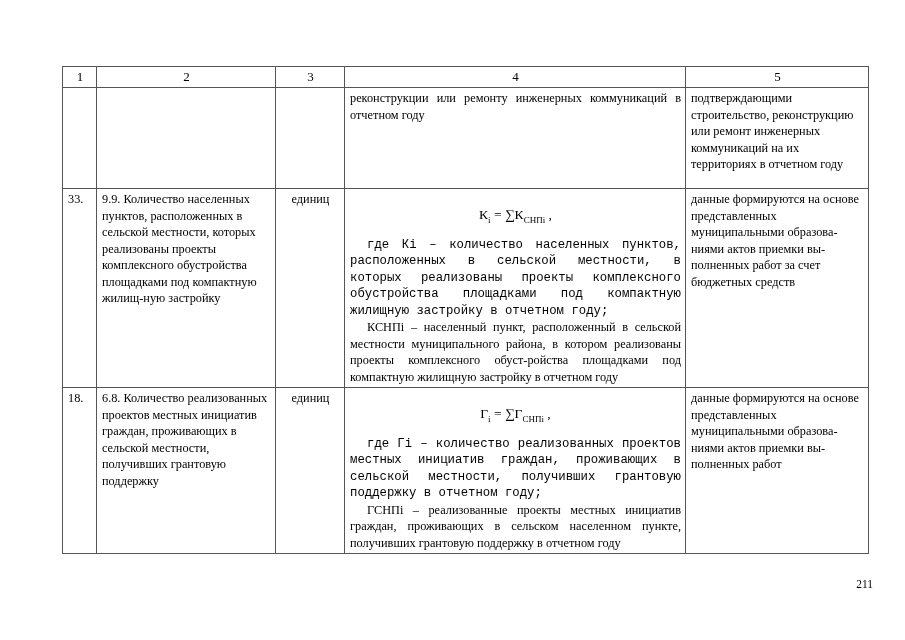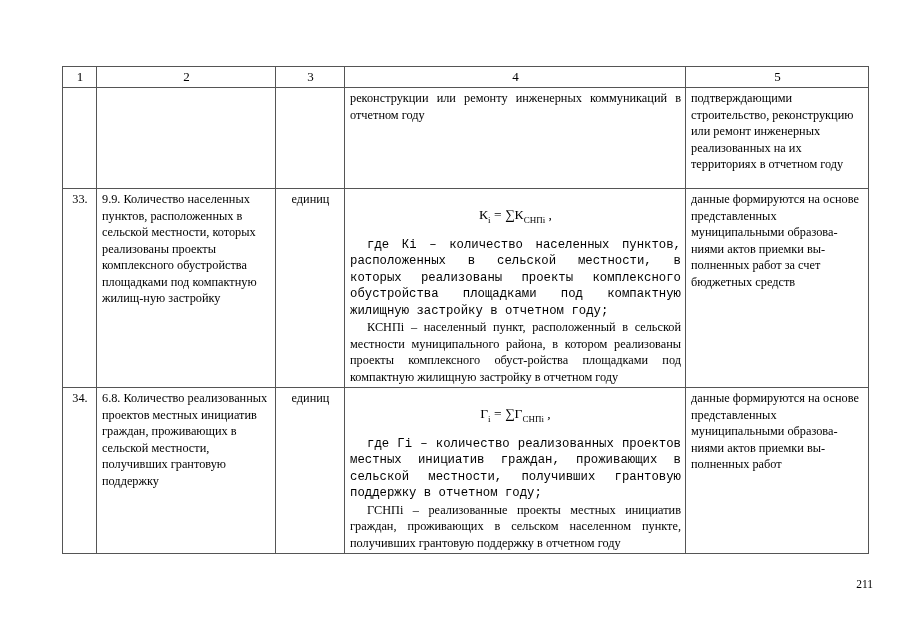--- a/index.html
+++ b/index.html
@@ -43,21 +43,21 @@
 
   tr.header-row td {
     text-align: center;
     vertical-align: middle;
     height: 18px;
     padding-top: 1px;
     padding-bottom: 1px;
     font-size: 13px;
   }
   td.c-num {
-    text-align: center;
+    text-align: left;
     padding-left: 6px;
   }
   td.c-unit {
     text-align: center;
   }
   td.c-formula {
     padding-left: 7px;
     padding-right: 7px;
   }
   .formula-line {
@@ -120,41 +120,41 @@
         <td>5</td>
       </tr>
 
       <tr>
         <td class="c-num blank-row-cell"></td>
         <td></td>
         <td class="c-unit"></td>
         <td class="c-formula">
           <p class="just">реконструкции или ремонту инженерных коммуникаций в отчетном году</p>
         </td>
-        <td>подтверждающими строительство, реконструкцию или ремонт инженерных реализованных на их территориях в отчетном году</td>
+        <td>подтверждающими строительство, реконструкцию или ремонт инженерных коммуникаций на их территориях в отчетном году</td>
       </tr>
 
       <tr>
         <td class="c-num">33.</td>
         <td>9.9. Количество населенных пунктов, расположенных в сельской местности, которых реализованы проекты комплексного обустройства площадками под компактную жилищ-ную застройку</td>
         <td class="c-unit">единиц</td>
         <td class="c-formula">
           <p class="formula-line">
             <span>К</span><span class="sub">i</span>
             <span>=</span>
             <span>∑К</span><span class="sub">СНПi</span><span>&nbsp;,</span>
           </p>
           <p class="just indent gap-before">где Кi – количество населенных пунктов, расположенных в сельской местности, в которых реализованы проекты комплексного обустройства площадками под компактную жилищную застройку в отчетном году;</p>
           <p class="just indent">КСНПi – населенный пункт, расположенный в сельской местности муниципального района, в котором реализованы проекты комплексного обуст-ройства площадками под компактную жилищную застройку в отчетном году</p>
         </td>
         <td>данные формируются на основе представленных муниципальными образова-ниями актов приемки вы-полненных работ за счет бюджетных средств</td>
       </tr>
 
       <tr>
-        <td class="c-num">34.</td>
+        <td class="c-num">18.</td>
         <td>6.8. Количество реализованных проектов местных инициатив граждан, проживающих в сельской местности, получивших грантовую поддержку</td>
         <td class="c-unit">единиц</td>
         <td class="c-formula">
           <p class="formula-line">
             <span>Г</span><span class="sub">i</span>
             <span>=</span>
             <span>∑Г</span><span class="sub">СНПi</span><span>&nbsp;,</span>
           </p>
           <p class="just indent gap-before">где Гi – количество реализованных проектов местных инициатив граждан, проживающих в сельской местности, получивших грантовую поддержку в отчетном году;</p>
           <p class="just indent">ГСНПi – реализованные проекты местных инициатив граждан, проживающих в сельском населенном пункте, получивших грантовую поддержку в отчетном году</p>

